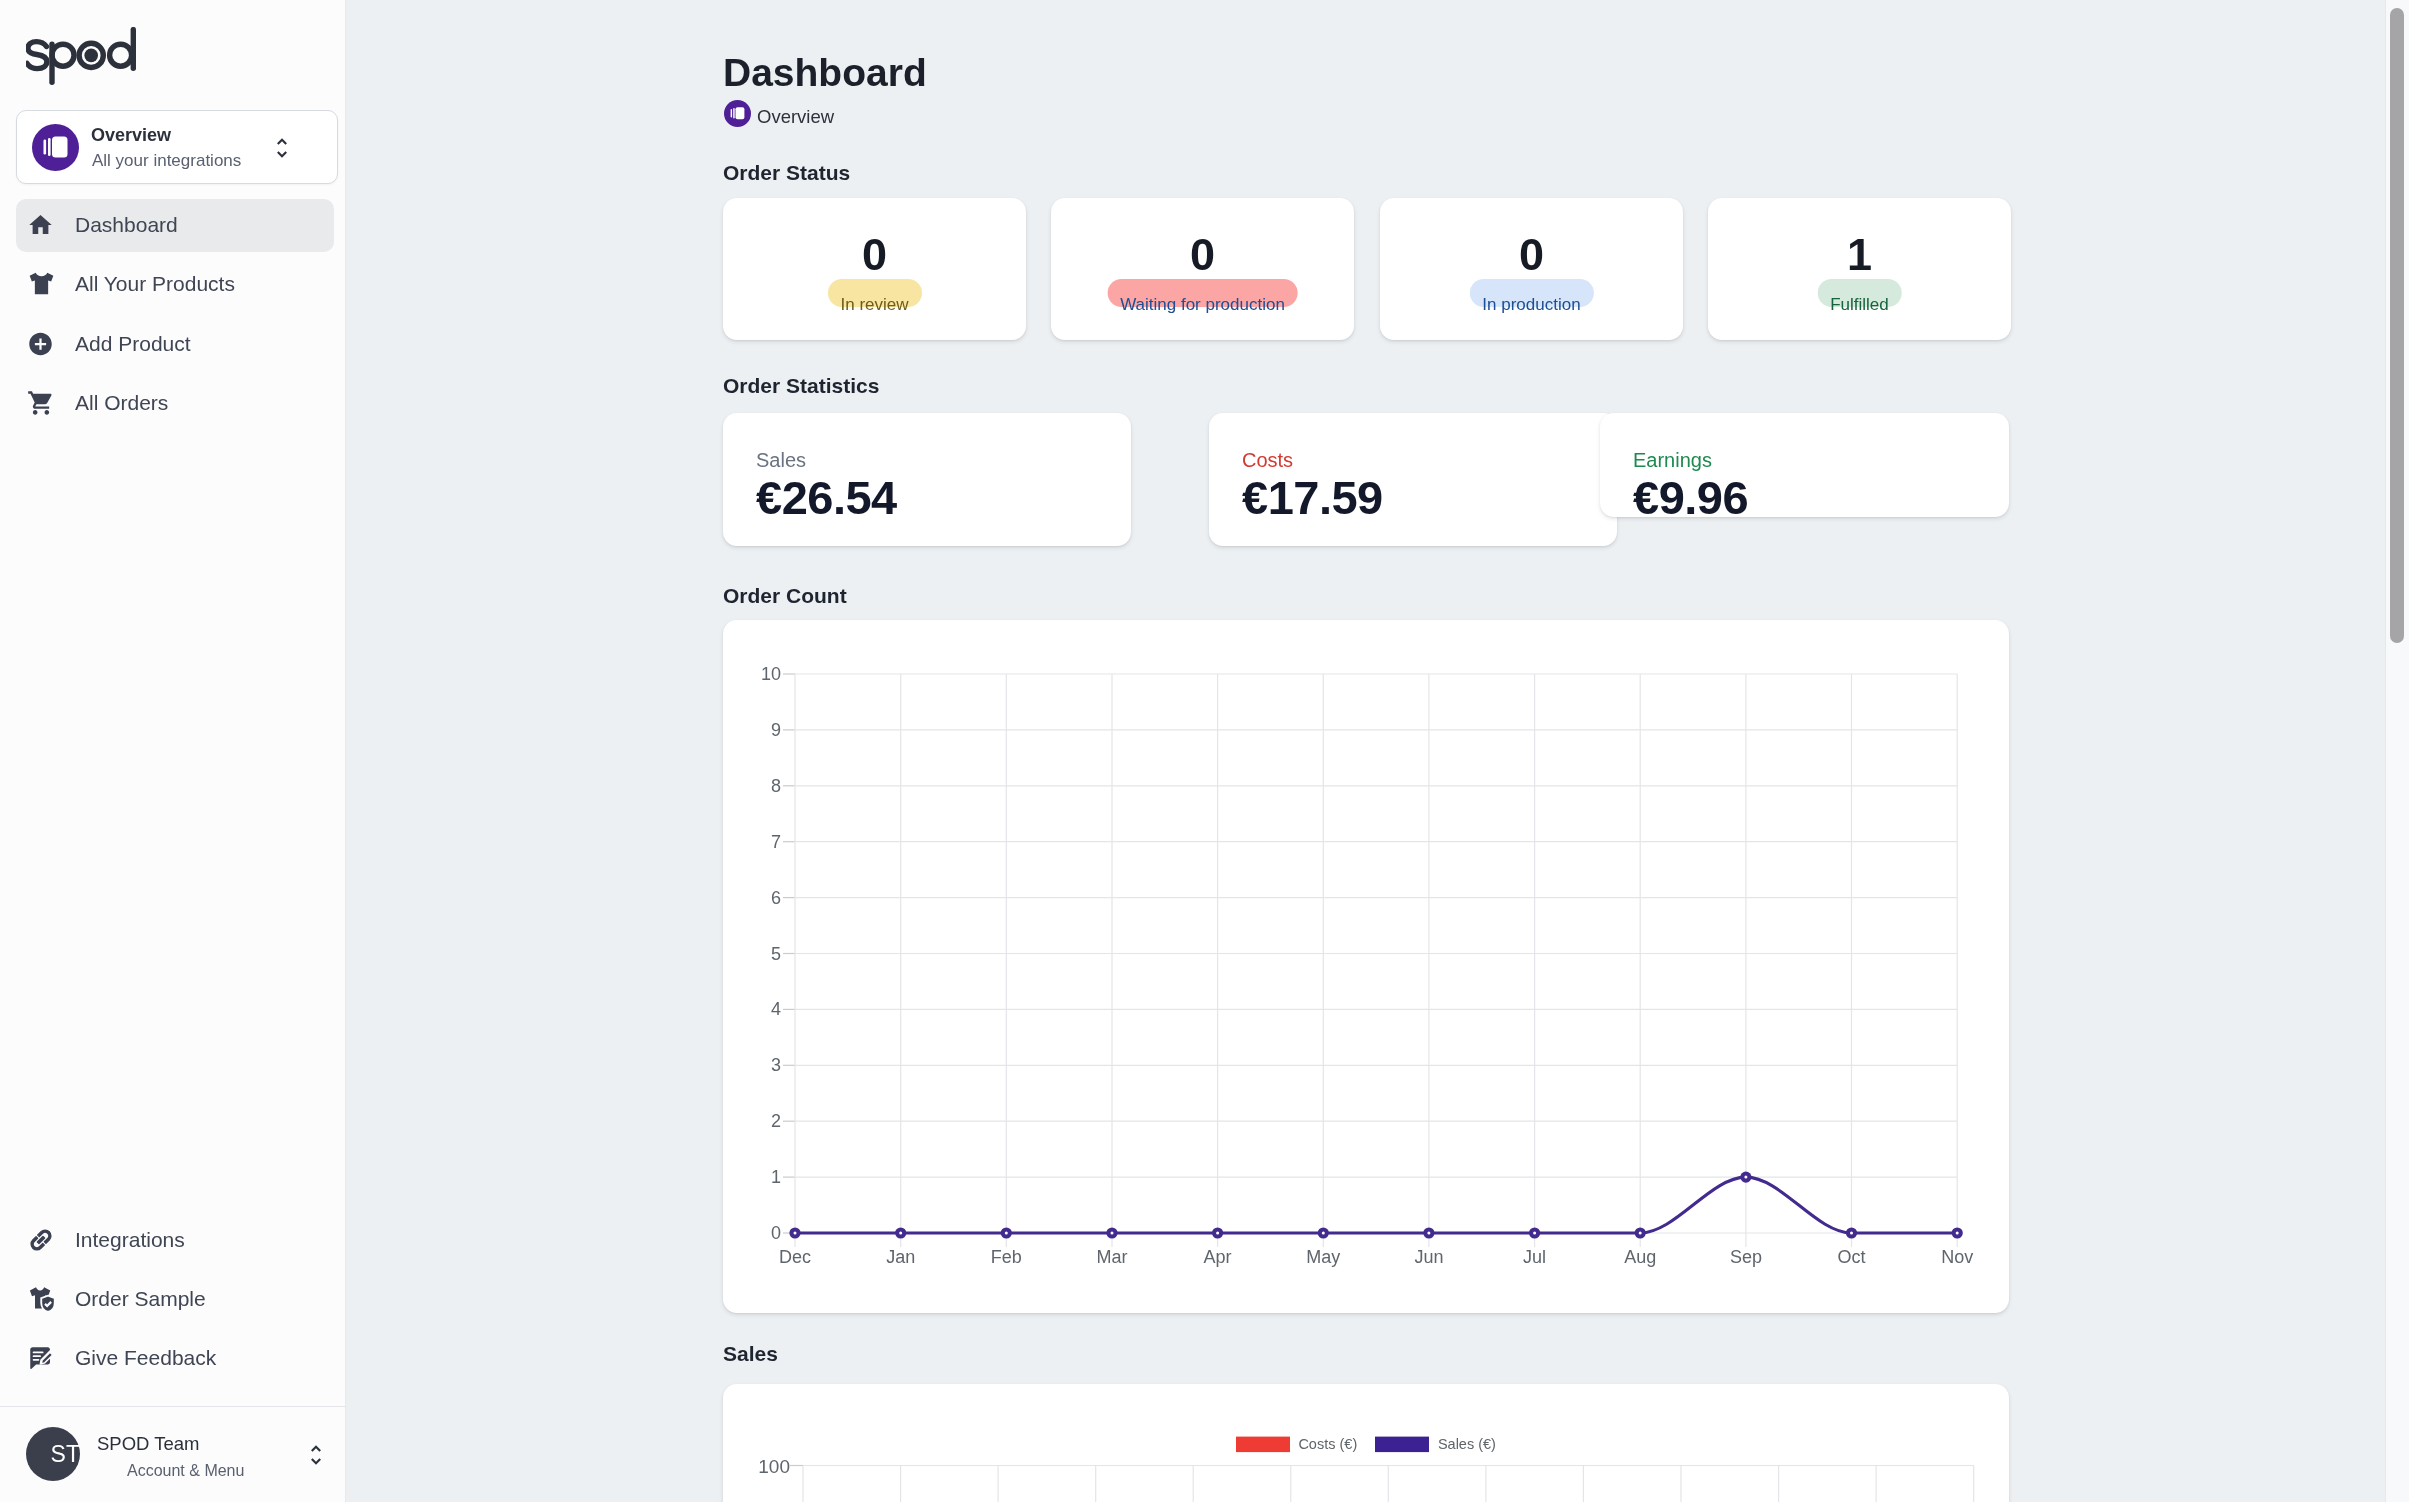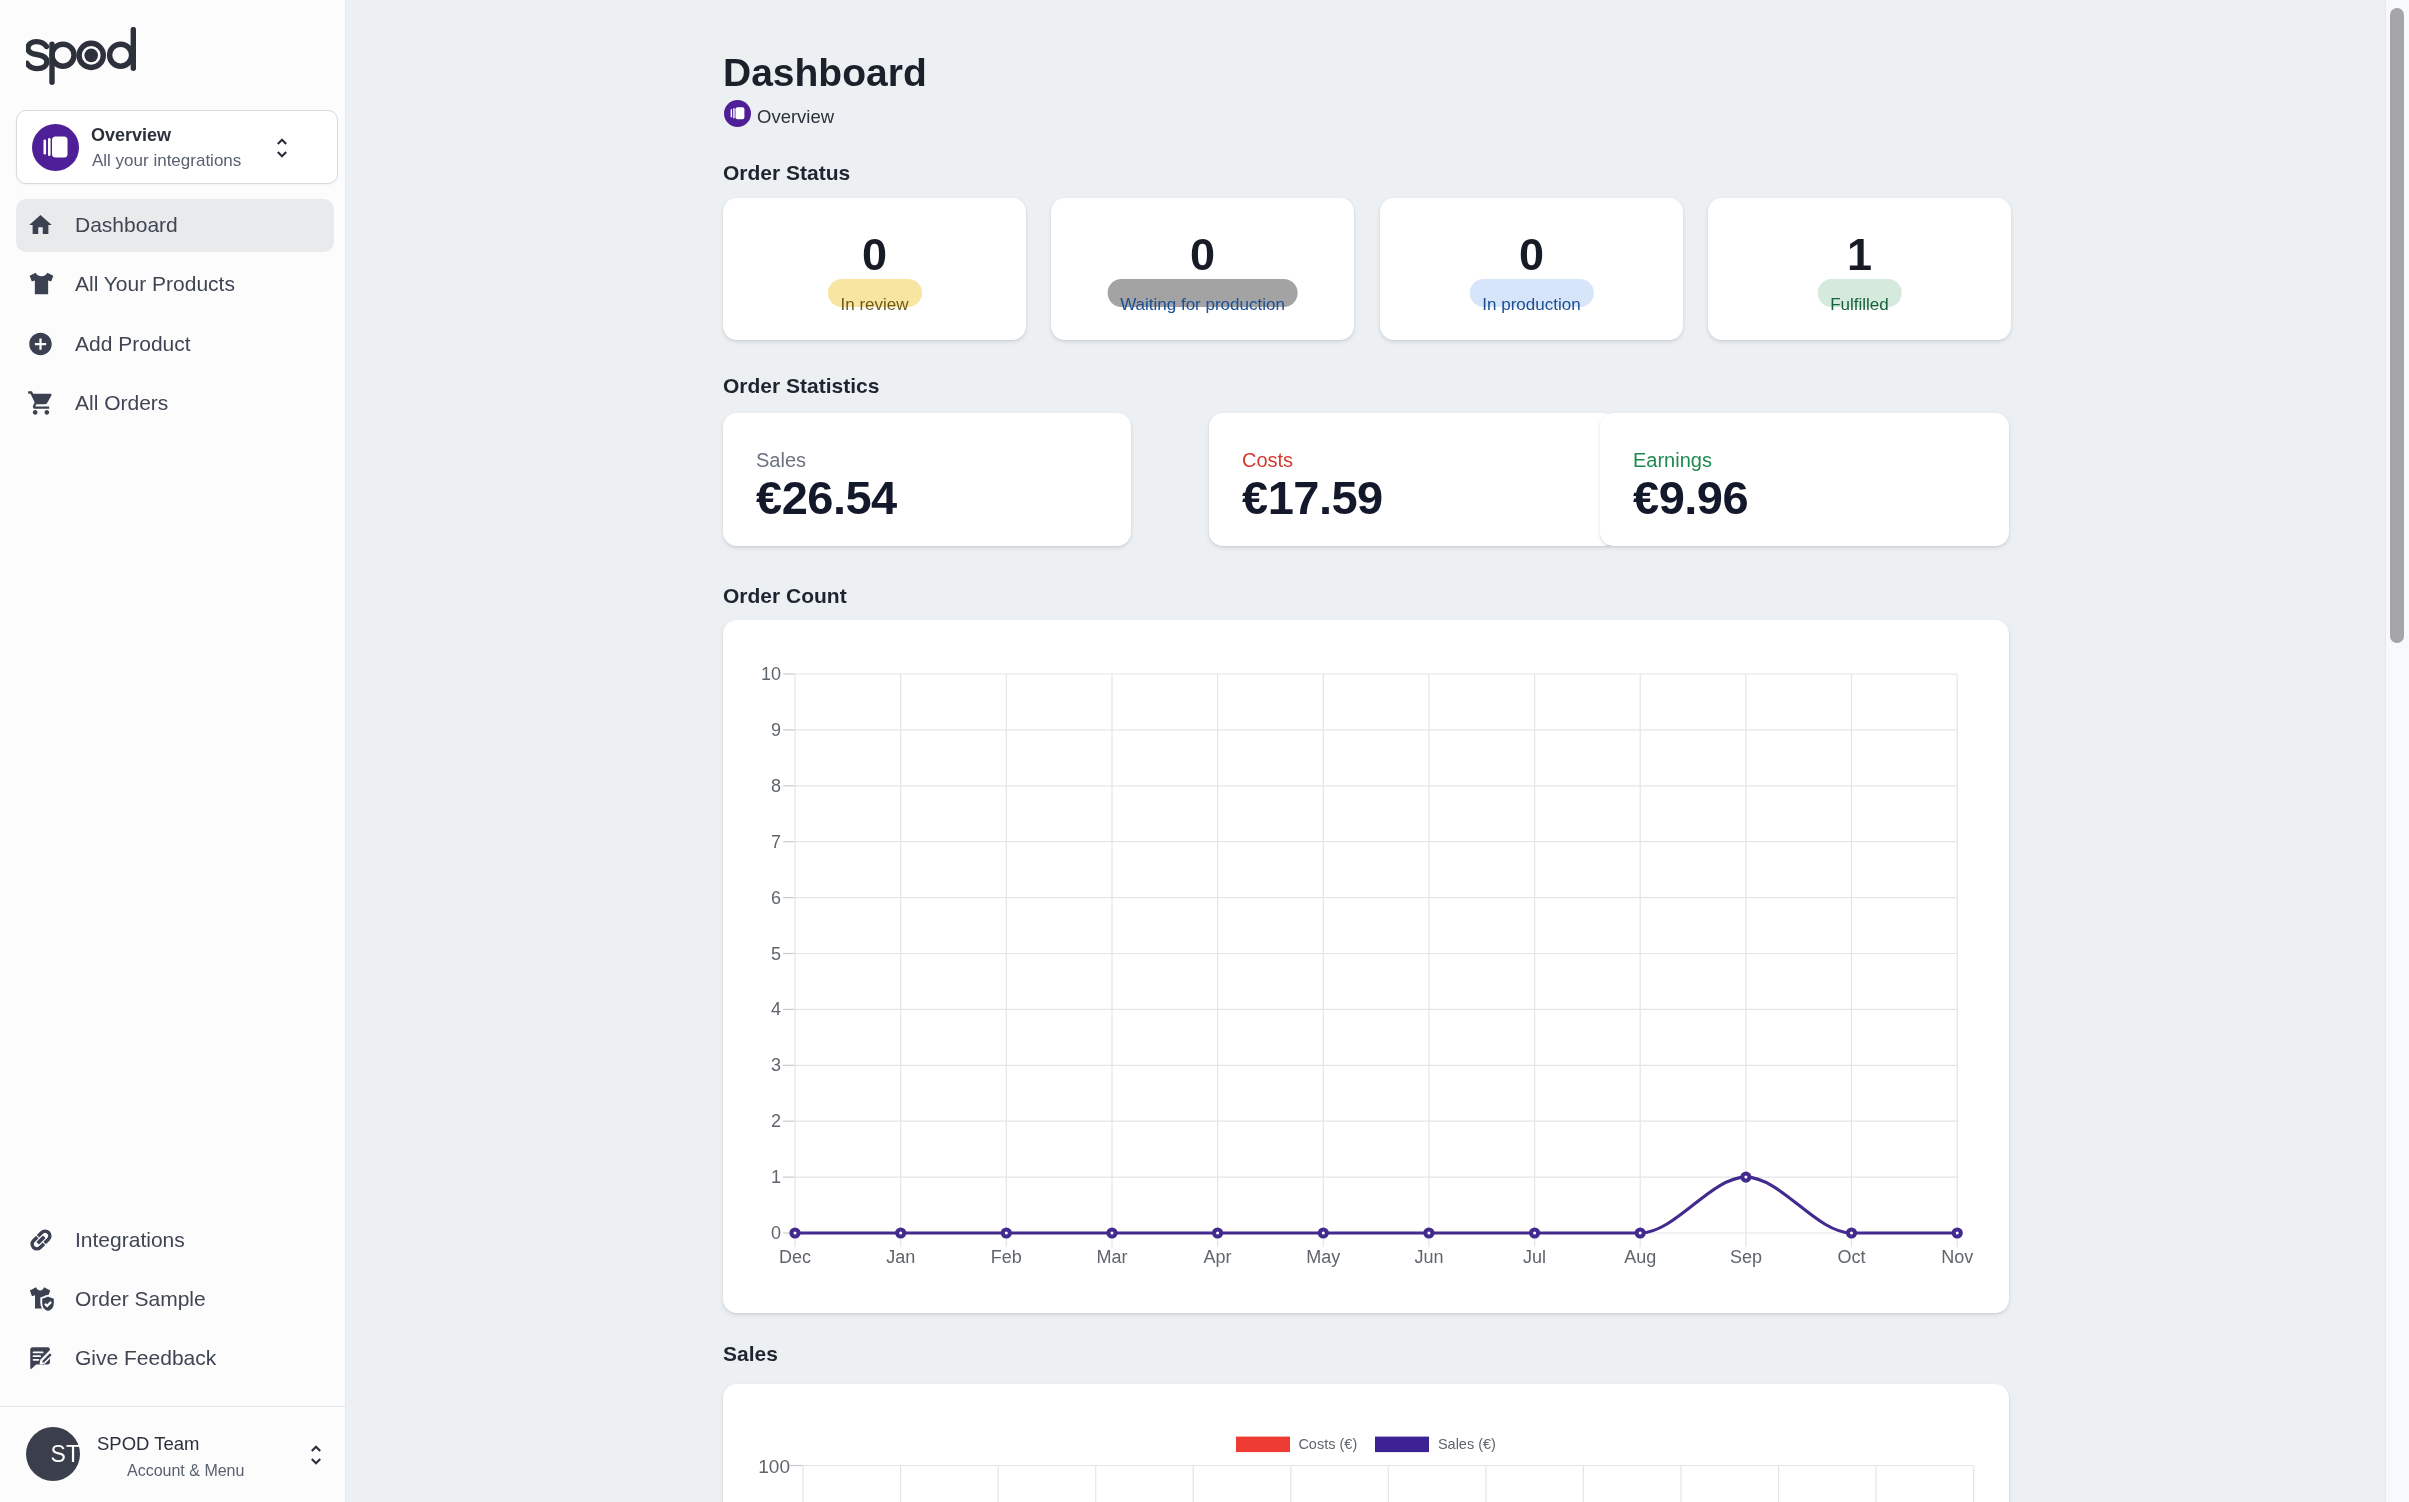--- a/index.html
+++ b/index.html
@@ -124,42 +124,42 @@
 <div class="abs" style="left:757px; top:106px; font-size:18.5px; color:#2c313c;">Overview</div>
 
 <div class="abs h2" style="left:723px; top:162px;">Order Status</div>
 
 <div class="card" style="left:723px; top:198px; width:303px; height:142px;">
   <div class="abs" style="left:0; right:0; top:34px; text-align:center; font-size:45px; font-weight:bold; color:#161b26; line-height:1;">0</div>
   <div class="pill" style="background:#f7e5a1; color:#6f5c17;">In review</div>
 </div>
 <div class="card" style="left:1051px; top:198px; width:303px; height:142px;">
   <div class="abs" style="left:0; right:0; top:34px; text-align:center; font-size:45px; font-weight:bold; color:#161b26; line-height:1;">0</div>
-  <div class="pill" style="background:#a3a3a3; color:#1c4f94;">Waiting for production</div>
+  <div class="pill" style="background:#fca5a5; color:#1c4f94;">Waiting for production</div>
 </div>
 <div class="card" style="left:1380px; top:198px; width:303px; height:142px;">
   <div class="abs" style="left:0; right:0; top:34px; text-align:center; font-size:45px; font-weight:bold; color:#161b26; line-height:1;">0</div>
   <div class="pill" style="background:#d6e5f9; color:#1c4f94;">In production</div>
 </div>
 <div class="card" style="left:1708px; top:198px; width:303px; height:142px;">
   <div class="abs" style="left:0; right:0; top:34px; text-align:center; font-size:45px; font-weight:bold; color:#161b26; line-height:1;">1</div>
   <div class="pill" style="background:#d5e9dd; color:#17643c;">Fulfilled</div>
 </div>
 
 <div class="abs h2" style="left:723px; top:374.5px;">Order Statistics</div>
 
 <div class="card" style="left:723px; top:413px; width:408px; height:133px;">
   <div class="statlbl" style="color:#6b7280;">Sales</div>
   <div class="statval">€26.54</div>
 </div>
 <div class="card" style="left:1161px; top:413px; width:408px; height:133px;margin-left:48px;">
   <div class="statlbl" style="color:#d23a31;">Costs</div>
   <div class="statval">€17.59</div>
 </div>
-<div class="card" style="left:1600px; top:413px; width:409px; height:133px;">
+<div class="card" style="left:1600px; top:413px; width:409px; height:104px;">
   <div class="statlbl" style="color:#1e8a50;">Earnings</div>
   <div class="statval">€9.96</div>
 </div>
 
 <div class="abs h2" style="left:723px; top:584.5px;">Order Count</div>
 
 <div class="card" style="left:723px; top:620px; width:1286px; height:693px;"></div>
 <svg class="abs" style="left:723px; top:620px;" width="1286" height="693" viewBox="0 0 1286 693">
 
   <g stroke="#e4e5e8" stroke-width="1.2">

